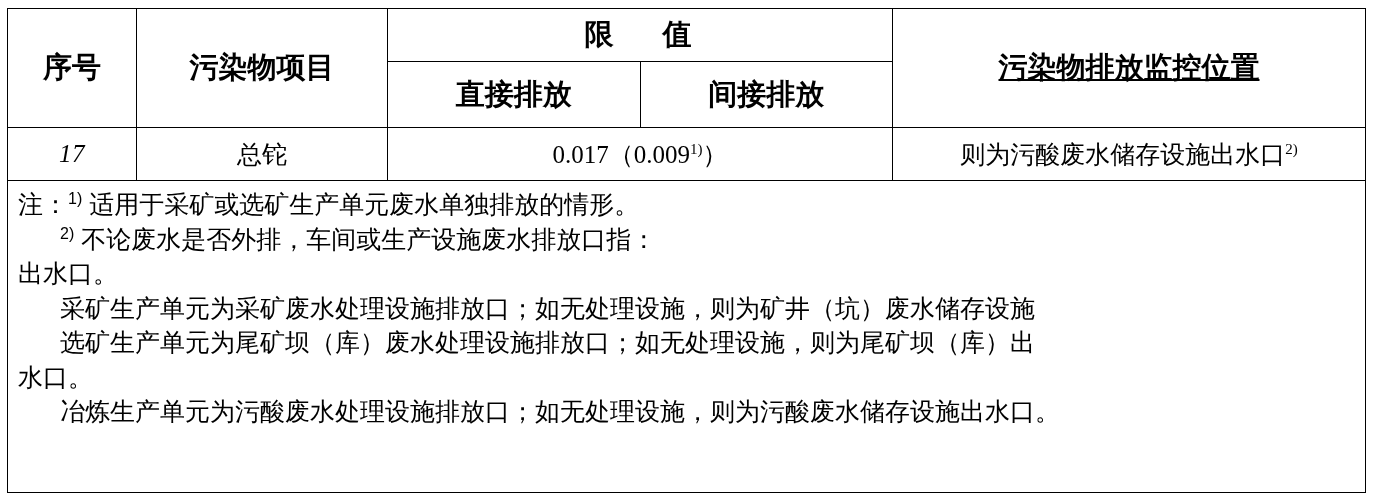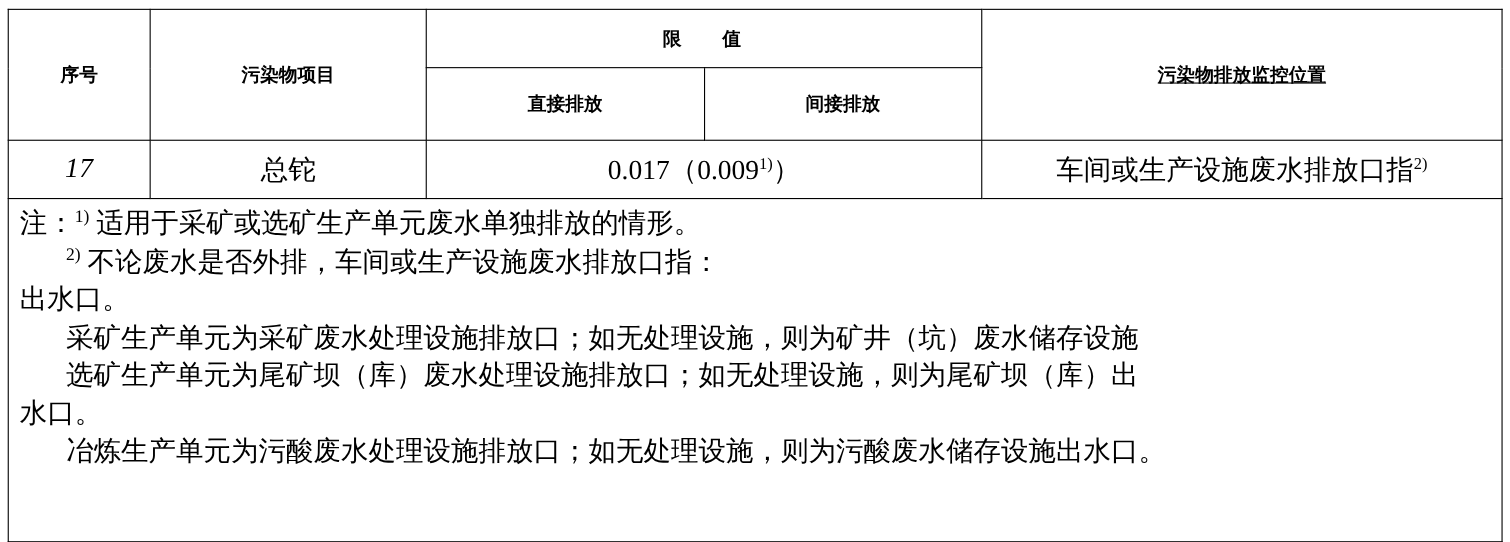--- a/index.html
+++ b/index.html
@@ -24,21 +24,21 @@
     border-collapse: collapse;
     width: 1359px;
     margin: 8px 0 0 7px;
     table-layout: fixed;
   }
   .doc-table td, .doc-table th {
     border: 1.6px solid #000000;
     text-align: center;
     vertical-align: middle;
     font-weight: bold;
-    font-size: 17px;
+    font-size: 29px;
     font-family: "Liberation Serif", serif;
     padding: 0;
   }
   .hdr-no {
     width: 128px;
     height: 118px;
     margin-top: 16px;
   }
   .hdr-item {
     width: 250px;
@@ -83,21 +83,21 @@
     margin: 0 0 0 7px;
     border: 1.6px solid #000000;
     border-top: none;
     box-sizing: border-box;
     padding: 6px 10px 8px 10px;
     height: 312px;
   }
   .note-line {
     font-size: 25px;
     line-height: 1.38;
-    font-family: Liberation Serif, serif;
+    font-family: Liberation Sans, sans-serif;
     text-align: justify;
   }
   .note-line.first {
     text-indent: 0;
   }
   .note-indent1 {
     text-indent: 42px;
   }
   .note-indent2 {
     text-indent: 42px;
@@ -130,21 +130,21 @@
         <td class="hdr-direct">直接排放</td>
         <td class="hdr-indirect">间接排放</td>
       </tr>
       <tr class="row-data">
         <td class="cell-no">17</td>
         <td>总铊</td>
         <td class="cell-limit" colspan="2">
           <span>0.017（0.009</span><sup>1)</sup><span>）</span>
         </td>
         <td>
-          <span>车间或生产设施废水排放口指</span><sup>2)</sup>
+          <span>则为污酸废水储存设施出水口</span><sup>2)</sup>
         </td>
       </tr>
     </tbody>
   </table>
 
   <div class="notes-box">
     <div class="note-line first">
       <span>注：</span><span class="marker">1)</span>
       <span>适用于采矿或选矿生产单元废水单独排放的情形。</span>
     </div>

